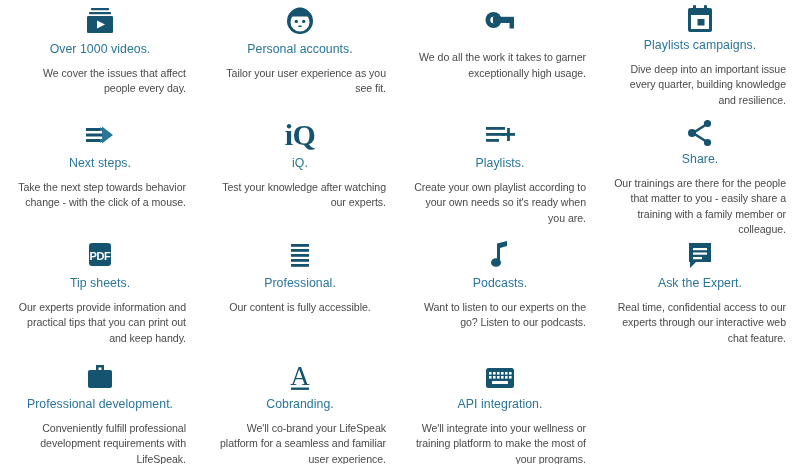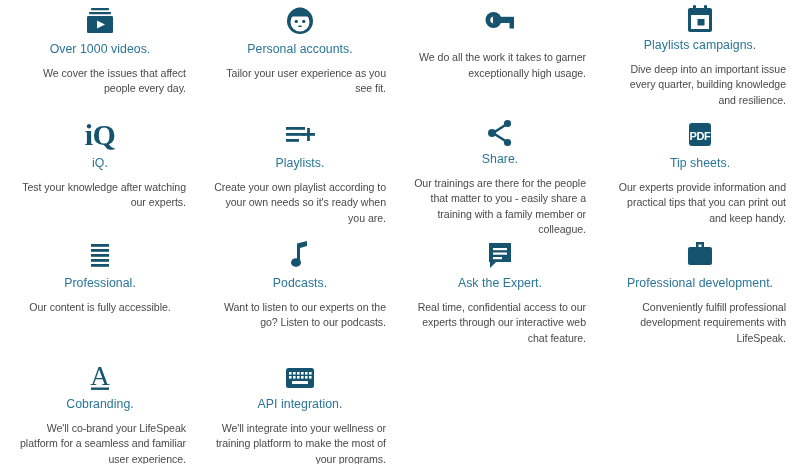--- a/index.html
+++ b/index.html
@@ -121,20 +121,33 @@
         <rect x="20" y="1" width="3" height="5" rx="1.2" fill="#16536e"></rect>
         <rect x="4" y="4" width="24" height="24" rx="2" fill="#16536e"></rect>
         <rect x="7" y="11" width="18" height="14" fill="#ffffff"></rect>
         <rect x="13.5" y="15" width="7" height="6.5" fill="#16536e"></rect>
       </svg>
     </div>
     <div class="feature-title">Playlists campaigns.</div>
     <div class="feature-desc">Dive deep into an important issue every quarter, building knowledge and resilience.</div>
   </div>
 
+  <div class="feature-cell">
+    <div class="icon-wrap">
+      <svg width="34" height="30" viewBox="0 0 34 30">
+        <rect x="3" y="8" width="17" height="3" fill="#16536e"></rect>
+        <rect x="3" y="13.5" width="17" height="3" fill="#16536e"></rect>
+        <rect x="3" y="19" width="17" height="3" fill="#16536e"></rect>
+        <polygon points="17,7 26,15 17,23 17,19 21,19 21,11 17,11" fill="#2a7598"></polygon>
+        <polygon points="19,6.5 30,15 19,23.5" fill="#2a7598"></polygon>
+      </svg>
+    </div>
+    <div class="feature-title">Next steps.</div>
+    <div class="feature-desc">Take the next step towards behavior change - with the click of a mouse.</div>
+  </div>
 
   <div class="feature-cell">
     <div class="icon-wrap">
       <span class="iq-text">iQ</span>
     </div>
     <div class="feature-title">iQ.</div>
     <div class="feature-desc">Test your knowledge after watching our experts.</div>
   </div>
 
   <div class="feature-cell">

